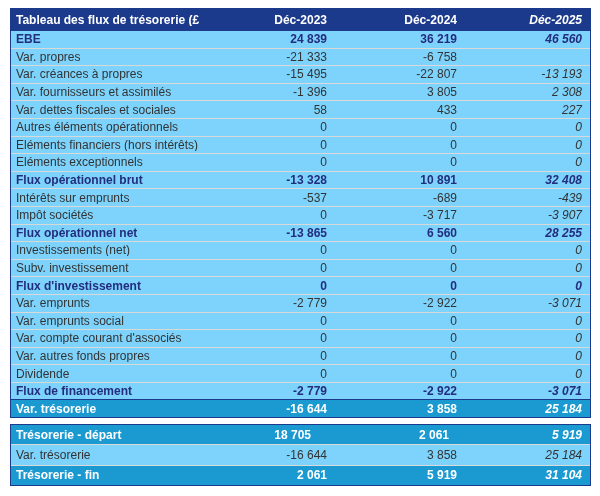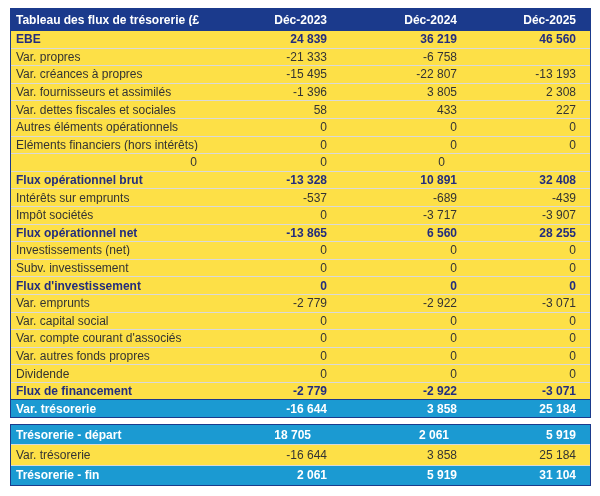--- a/index.html
+++ b/index.html
@@ -26,21 +26,21 @@
     background: #ffffff;
   }
   .tbl.main  { top: 8px; }
   .tbl.summary { top: 424px; }
   .row {
     display: grid;
     grid-template-columns: 1fr 130px 130px 131px;
     align-items: center;
     height: 16.6px;
     border-top: 1px solid #d9d9d9;
-    background: #fde047;
+    background: #7dd3fc;
     line-height: 1;
   }
   .tbl .row:first-child { border-top: none; }
   .row.header {
     background: #1b3a8c;
     color: #ffffff;
     font-weight: bold;
     height: 22px;
   }
   .row.subtotal {
@@ -52,21 +52,21 @@
     color: #ffffff;
     font-weight: bold;
     border-top: 1px solid #1b3a8c;
   }
   .tbl.summary .row { height: 19.3px; }
   .tbl.summary .row.highlight { border-top: 1px solid #d9d9d9; }
   .tbl.summary .row:first-child { border-top: none; gap: 8px; }
   .cell { white-space: nowrap; overflow: hidden; }
   .cell.label { padding-left: 5px; text-align: left; }
   .cell.num { text-align: right; padding-right: 2px; }
-  .cell.num.last { padding-right: 14px; }
+  .cell.num.last { padding-right: 8px; font-style: italic; }
 </style>
 </head>
 <body>
 
 <div class="page">
 
   <div class="tbl main">
     <div class="row header">
       <div class="cell label">Tableau des flux de trésorerie (£)</div>
       <div class="cell num">Déc-2023</div>
@@ -109,20 +109,21 @@
           <div class="cell num">0</div>
           <div class="cell num last">0</div>
         </div>
         <div class="row normal">
           <div class="cell label">Eléments financiers (hors intérêts)</div>
           <div class="cell num">0</div>
           <div class="cell num">0</div>
           <div class="cell num last">0</div>
         </div>
         <div class="row normal">
+          <div class="cell label">Eléments exceptionnels</div>
           <div class="cell num">0</div>
           <div class="cell num">0</div>
           <div class="cell num last">0</div>
         </div>
         <div class="row subtotal">
           <div class="cell label">Flux opérationnel brut</div>
           <div class="cell num">-13 328</div>
           <div class="cell num">10 891</div>
           <div class="cell num last">32 408</div>
         </div>
@@ -162,21 +163,21 @@
           <div class="cell num">0</div>
           <div class="cell num last">0</div>
         </div>
         <div class="row normal">
           <div class="cell label">Var. emprunts</div>
           <div class="cell num">-2 779</div>
           <div class="cell num">-2 922</div>
           <div class="cell num last">-3 071</div>
         </div>
         <div class="row normal">
-          <div class="cell label">Var. capital social</div>
+          <div class="cell label">Var. emprunts social</div>
           <div class="cell num">0</div>
           <div class="cell num">0</div>
           <div class="cell num last">0</div>
         </div>
         <div class="row normal">
           <div class="cell label">Var. compte courant d'associés</div>
           <div class="cell num">0</div>
           <div class="cell num">0</div>
           <div class="cell num last">0</div>
         </div>

